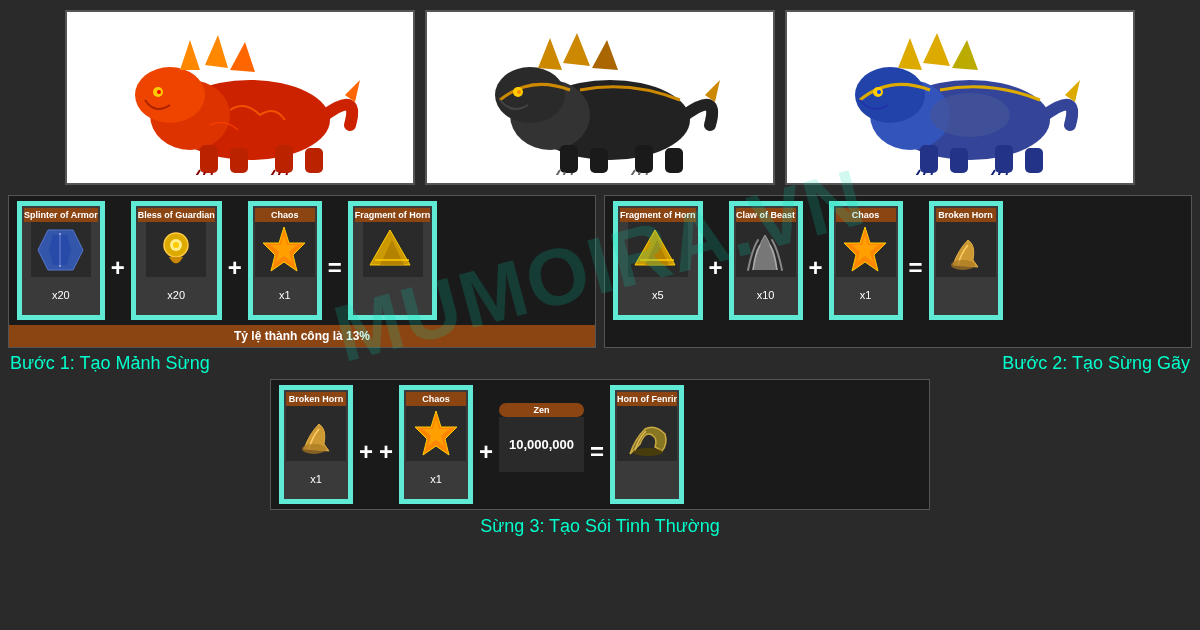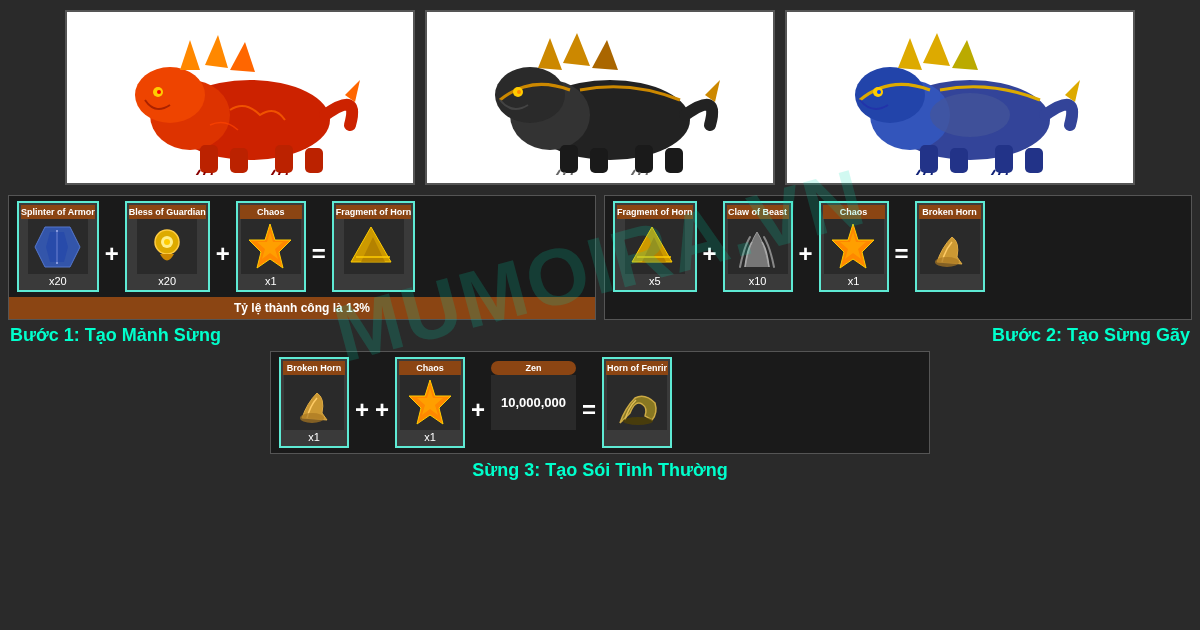--- a/index.html
+++ b/index.html
@@ -36,21 +36,21 @@
       gap: 0;
       background: #1a1a1a;
       padding: 2px 5px;
     }
 
     .craft-item {
       display: flex;
       flex-direction: column;
       align-items: center;
       background: #3a3a3a;
-      border: 2px solid #5eead4;
+      border: 5px solid #5eead4;
       margin: 3px;
       padding: 2px;
       min-width: 70px;
     }
 
     .craft-item-label {
       font-size: 9px;
       color: #fff;
       background: #8B4513;
       width: 100%;
@@ -65,21 +65,21 @@
       display: flex;
       align-items: center;
       justify-content: center;
       background: #2a2a2a;
       position: relative;
     }
 
     .item-qty {
       font-size: 11px;
       color: #fff;
-      padding: 1px 0;
+      padding: 12px 0;
     }
 
     .operator {
       font-size: 24px;
       color: #fff;
       font-weight: bold;
       margin: 0 3px;
       align-self: center;
       margin-top: 15px;
     }
@@ -89,21 +89,21 @@
       color: #fff;
       text-align: center;
       font-size: 12px;
       padding: 4px;
       font-weight: bold;
     }
 
     .step-label {
       text-align: center;
       font-size: 18px;
-      font-weight: bold;
+      font-weight: normal;
       color: #00ffcc;
       padding: 3px 0;
     }
 
     .step-labels-row {
       display: flex;
       justify-content: space-between;
       padding: 2px 10px;
     }
 

